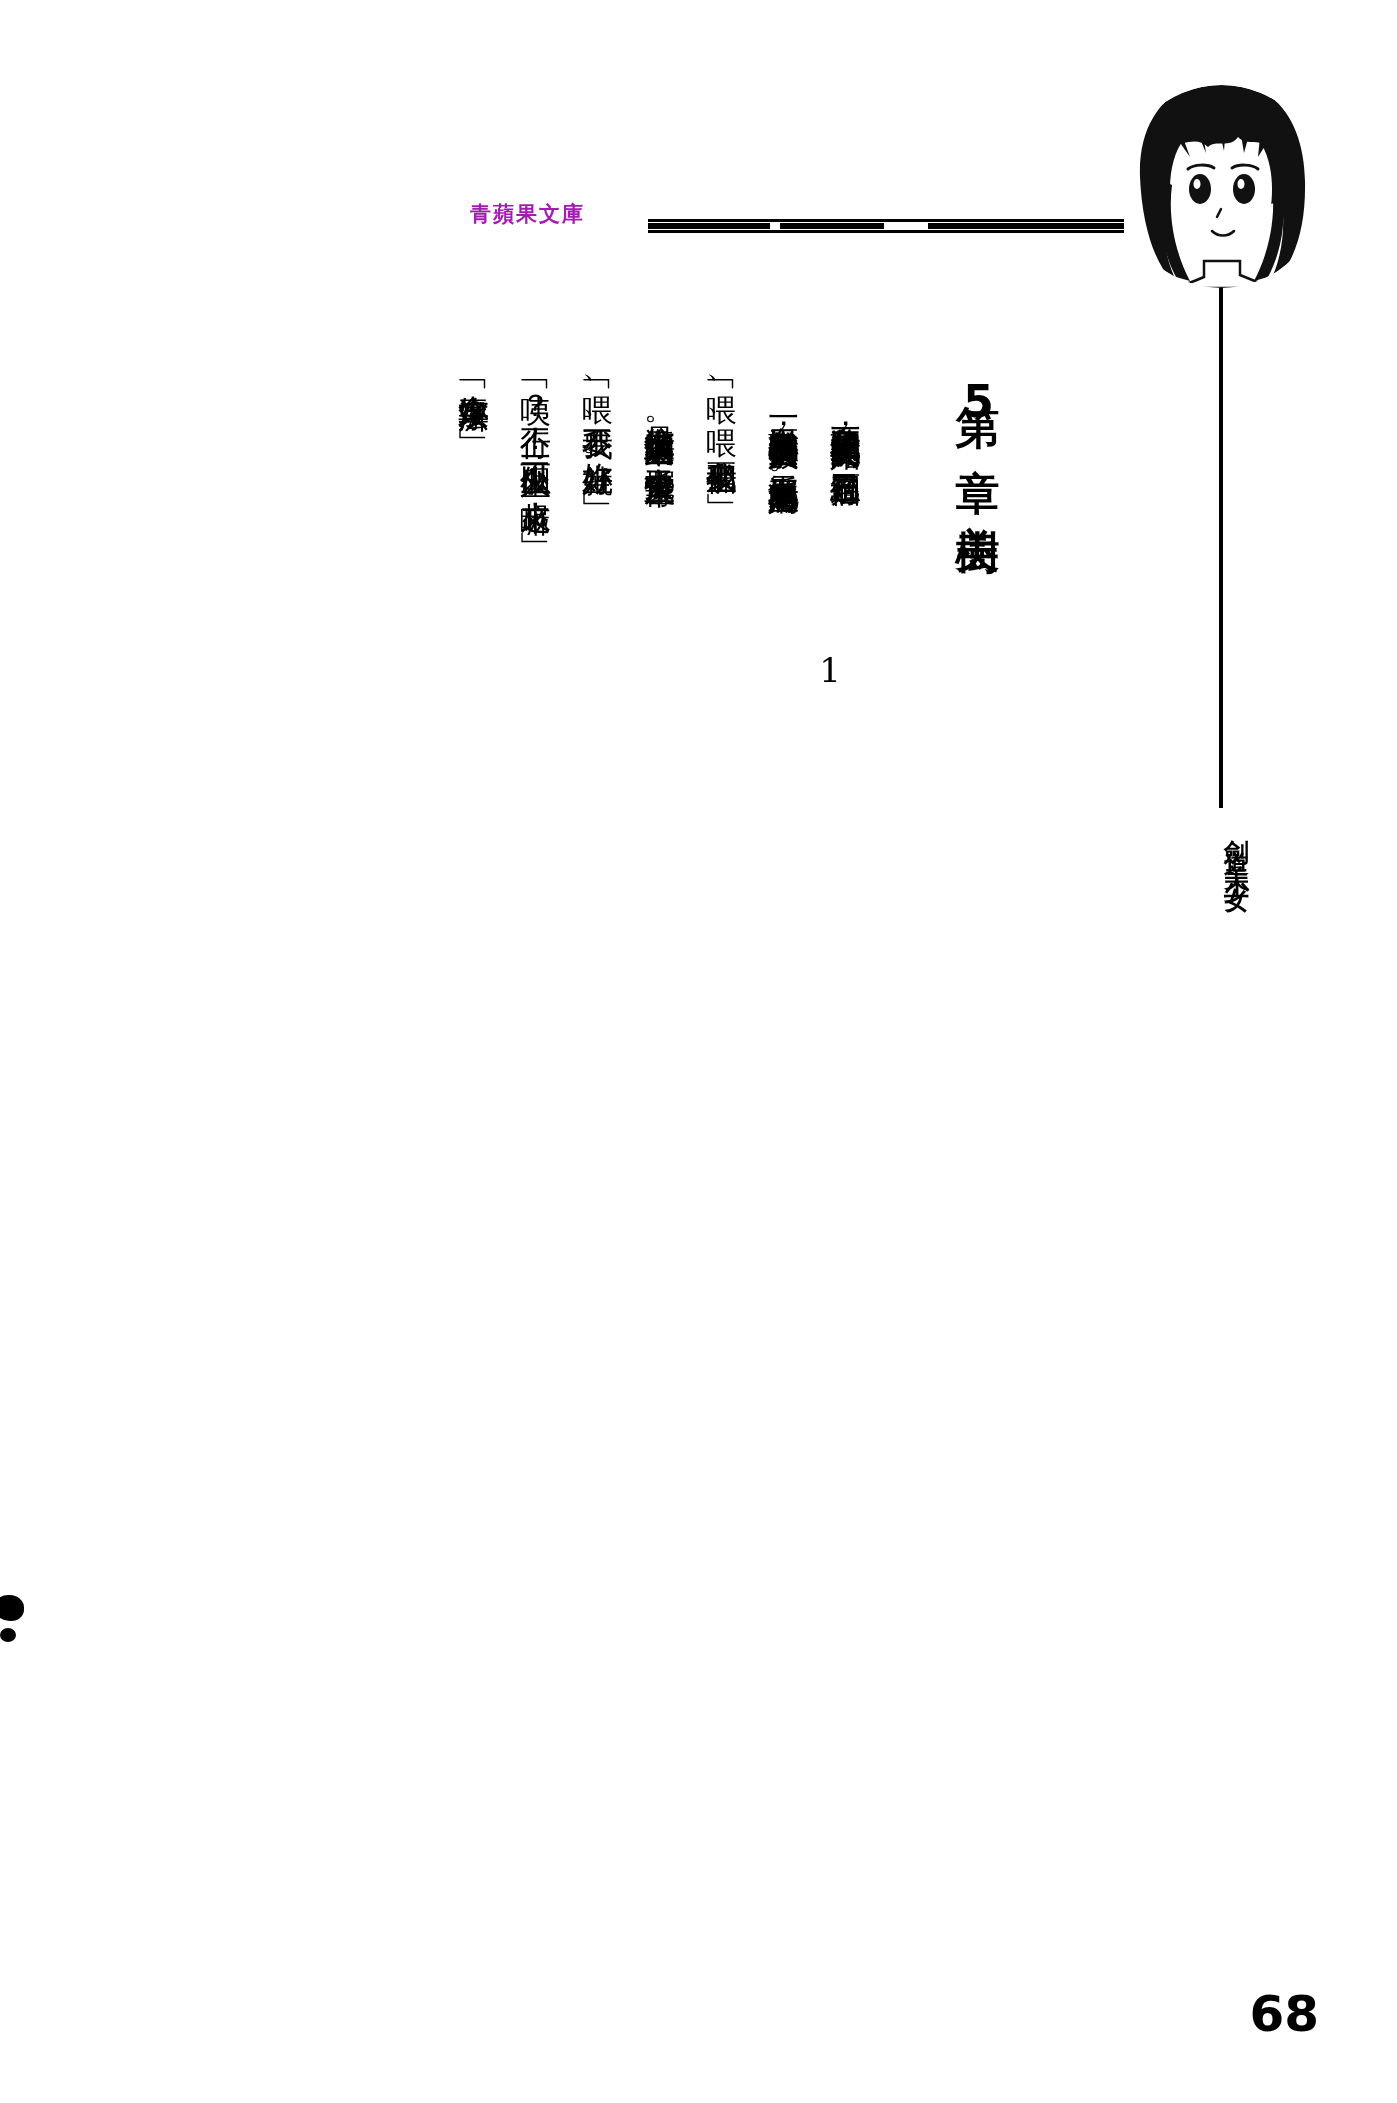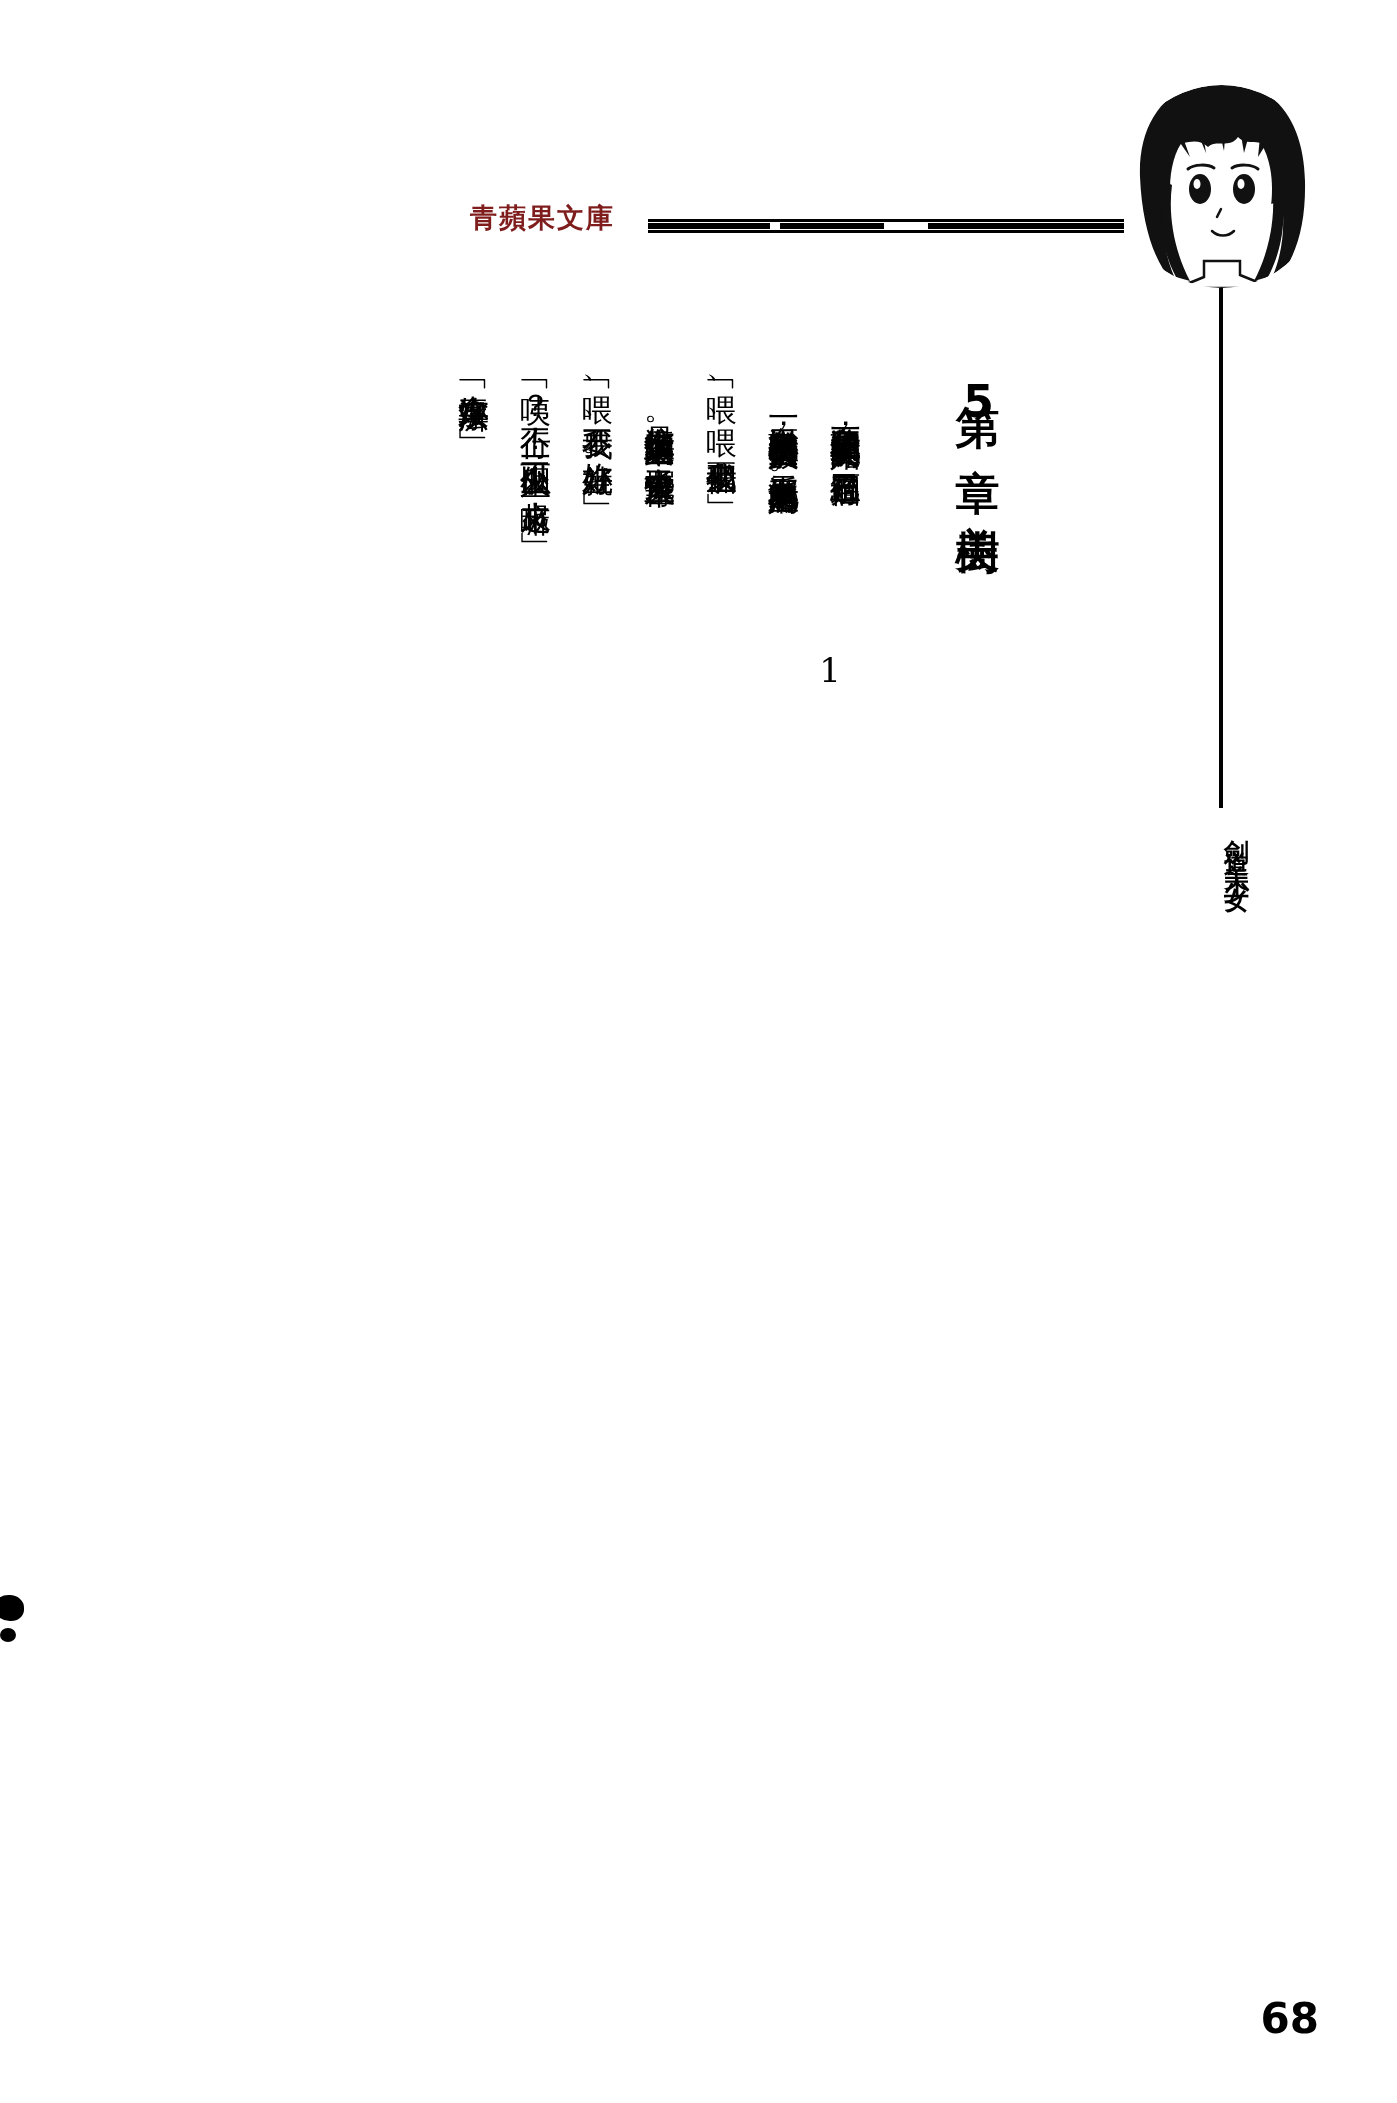--- a/index.html
+++ b/index.html
@@ -17,24 +17,24 @@
     background: #ffffff;
     overflow: hidden;
   }
 
   
   .header-imprint {
     position: absolute;
     left: 470px;
     top: 200px;
     font-family: "DejaVu Sans", "Liberation Sans", sans-serif;
-    font-size: 27px;
+    font-size: 21px;
     font-weight: 700;
     letter-spacing: 2px;
-    color: #7f1d1d;
+    color: #a21caf;
     white-space: nowrap;
   }
   .rule-group {
     position: absolute;
     top: 219px;
     left: 648px;
     width: 476px;
     height: 14px;
   }
   .rule-group .bar {
@@ -136,21 +136,21 @@
     margin: 0;
     padding: 0;
   }
   .indent { text-indent: 31px; }
 
   .page-number {
     position: absolute;
     right: 78px;
     bottom: 60px;
     font-family: "DejaVu Sans", "Liberation Sans", sans-serif;
-    font-size: 42px;
+    font-size: 50px;
     font-weight: 700;
     color: #000;
   }
 
   
   .edge-mark-a {
     position: absolute;
     left: -6px;
     top: 1595px;
     width: 30px;

